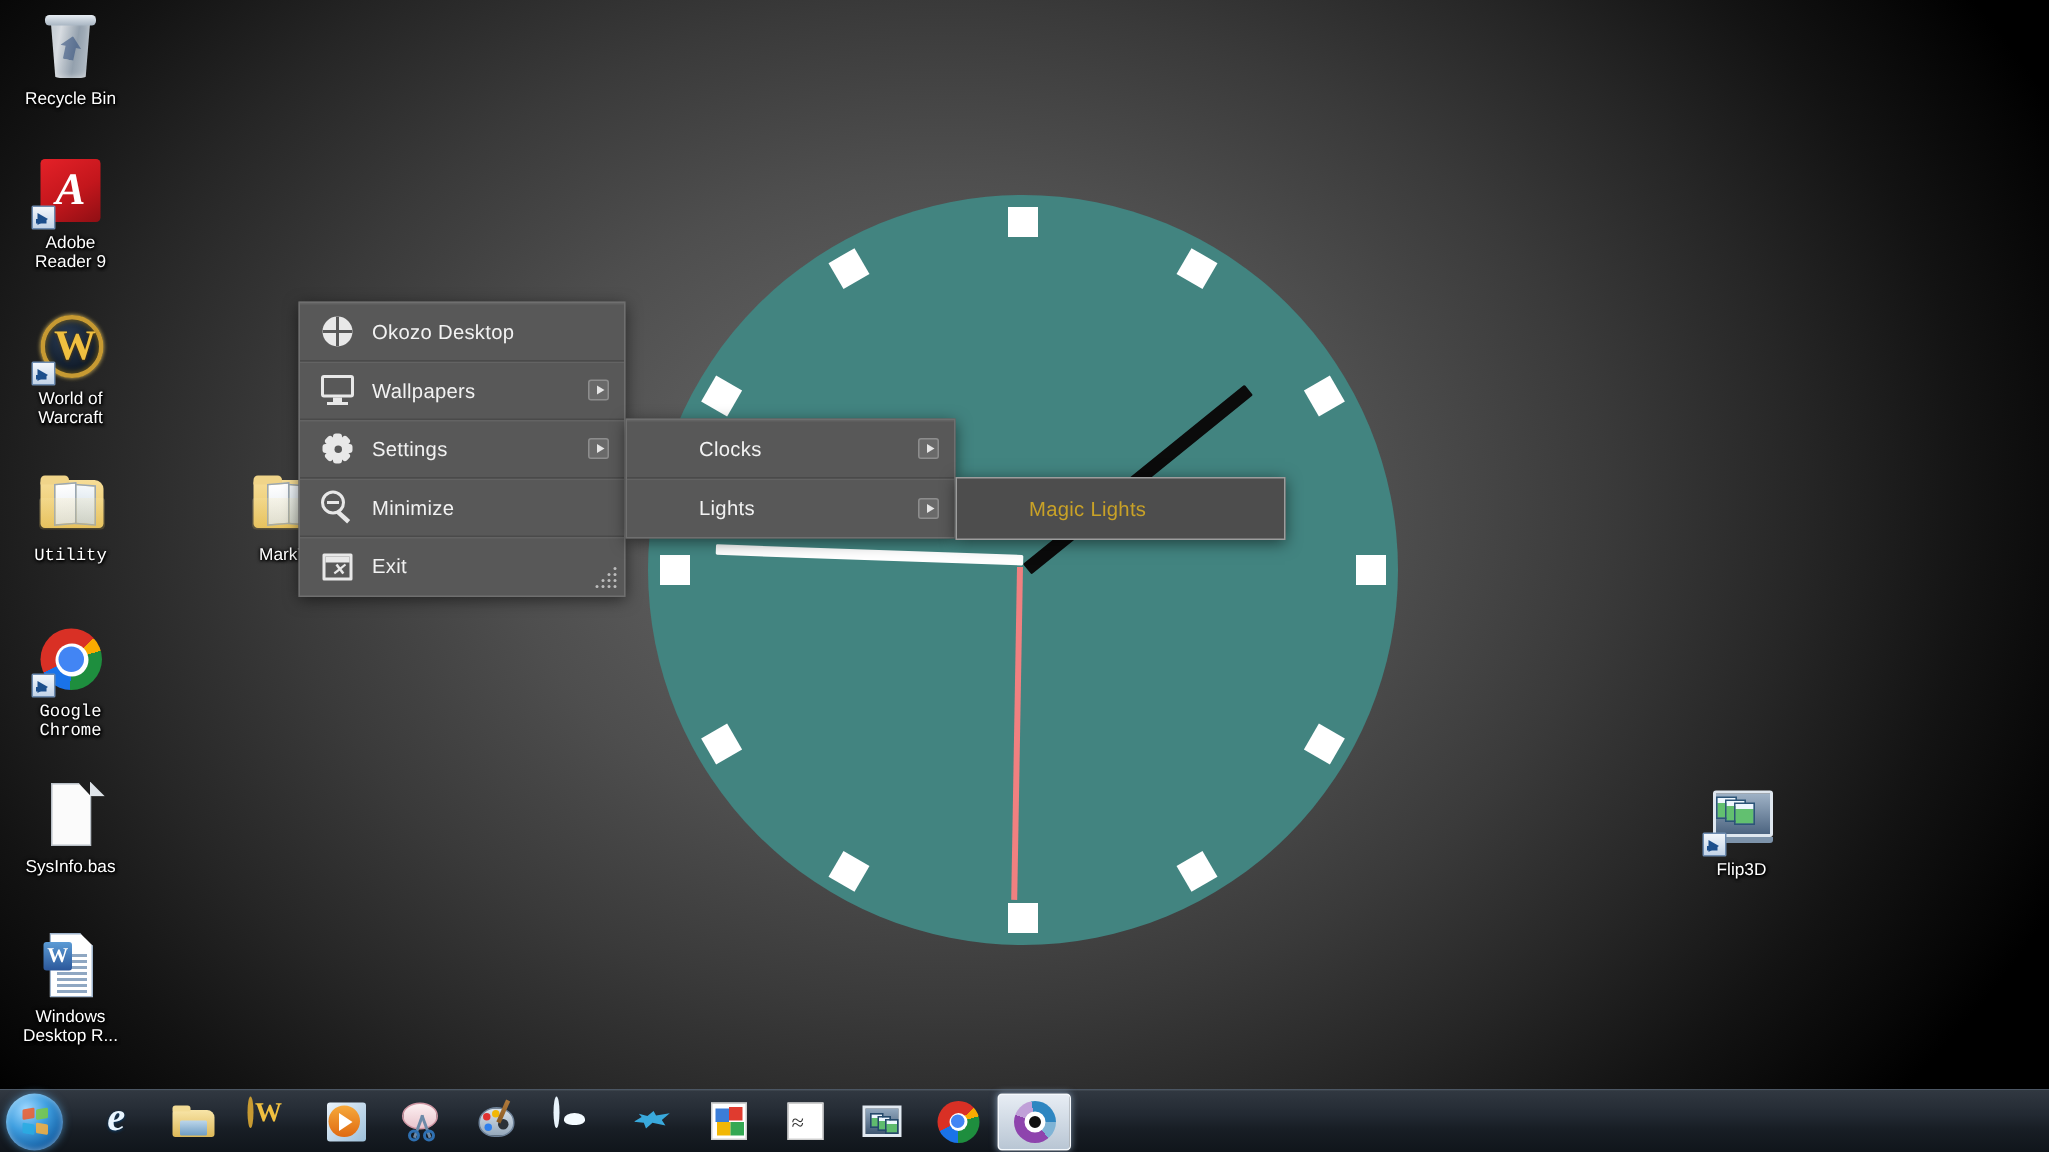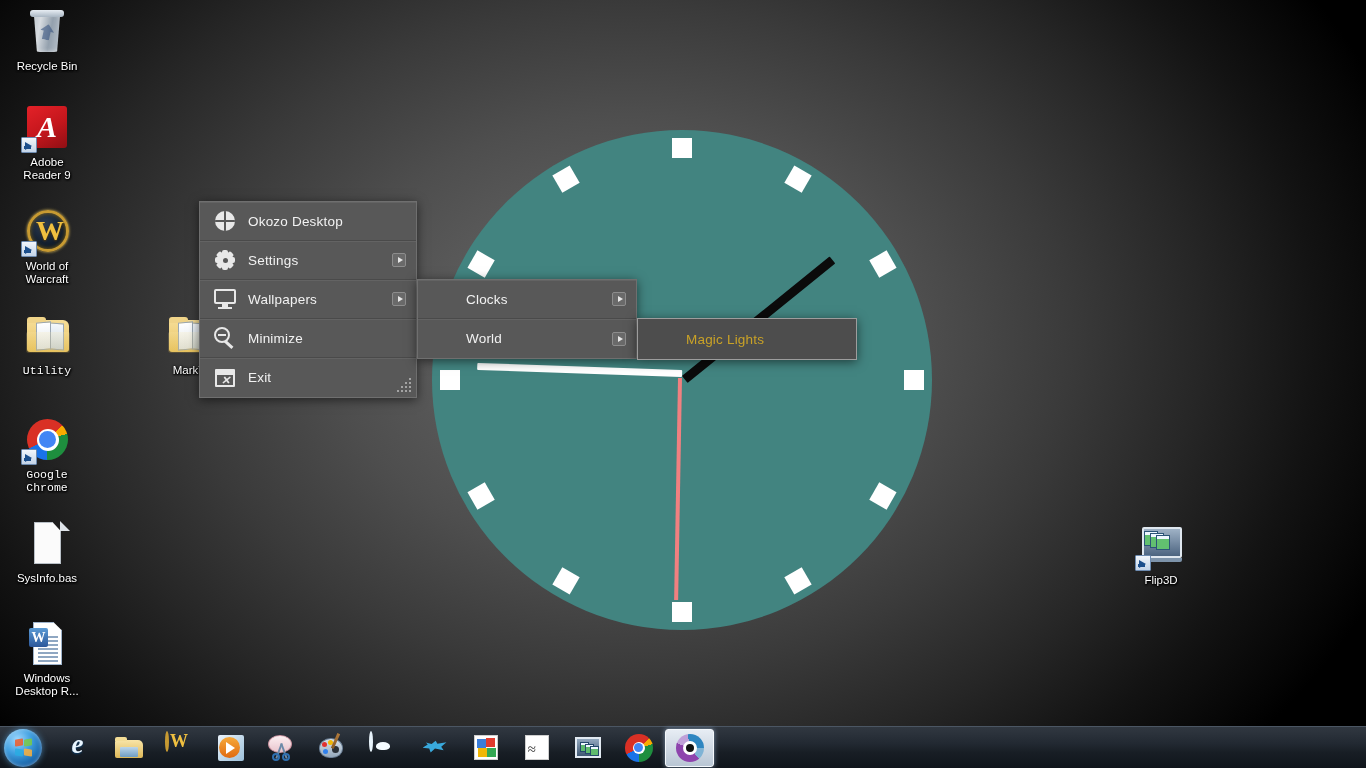--- a/index.html
+++ b/index.html
@@ -705,46 +705,46 @@
   <div class="hand hand-min" id="handMin" style="transform: rotate(-39deg); background: rgb(11, 11, 11);"></div>
 </div>
 
 <div class="menu" id="mainMenu">
 
   <div class="row">
     <span class="mico">
         <span class="gi-globe"></span>
       </span>
     <span class="mlabel">Okozo Desktop</span>
+  </div>
+
+  <div class="row">
+    <span class="mico">
+      <span class="gi-monitor">
+          <i class="scr"></i>
+          <i class="st"></i>
+          <i class="bs"></i>
+        </span>
+    </span>
+    <span class="mlabel">Wallpapers</span>
+    <span class="arrow"></span>
   </div>
 
   <div class="row">
     <span class="mico">
       <span class="gi-gear">
           <i class="g4"></i>
           <i class="g5"></i>
           <i class="g2"></i>
           <i class="g3"></i>
           <i class="g1"></i>
           <i class="hole"></i>
         </span>
     </span>
     <span class="mlabel">Settings</span>
-    <span class="arrow"></span>
-  </div>
-
-  <div class="row">
-    <span class="mico">
-      <span class="gi-monitor">
-          <i class="scr"></i>
-          <i class="st"></i>
-          <i class="bs"></i>
-        </span>
-    </span>
-    <span class="mlabel">Wallpapers</span>
     <span class="arrow"></span>
   </div>
 
   <div class="row">
     <span class="mico">
       <span class="gi-mag">
           <i class="circ"></i>
           <i class="minus"></i>
           <i class="hdl"></i>
         </span>
@@ -777,21 +777,21 @@
 </div>
 
 <div class="menu" id="subMenu1">
   <div class="row">
     <span class="mico"></span>
     <span class="mlabel">Clocks</span>
     <span class="arrow"></span>
   </div>
   <div class="row">
     <span class="mico"></span>
-    <span class="mlabel">World</span>
+    <span class="mlabel">Lights</span>
     <span class="arrow"></span>
   </div>
 </div>
 
 <div class="menu" id="subMenu2">
   <div class="row">
     <span class="mico"></span>
     <span class="mlabel" id="magicLabel" style="color: rgb(201, 162, 39);">Magic Lights</span>
   </div>
 </div>

